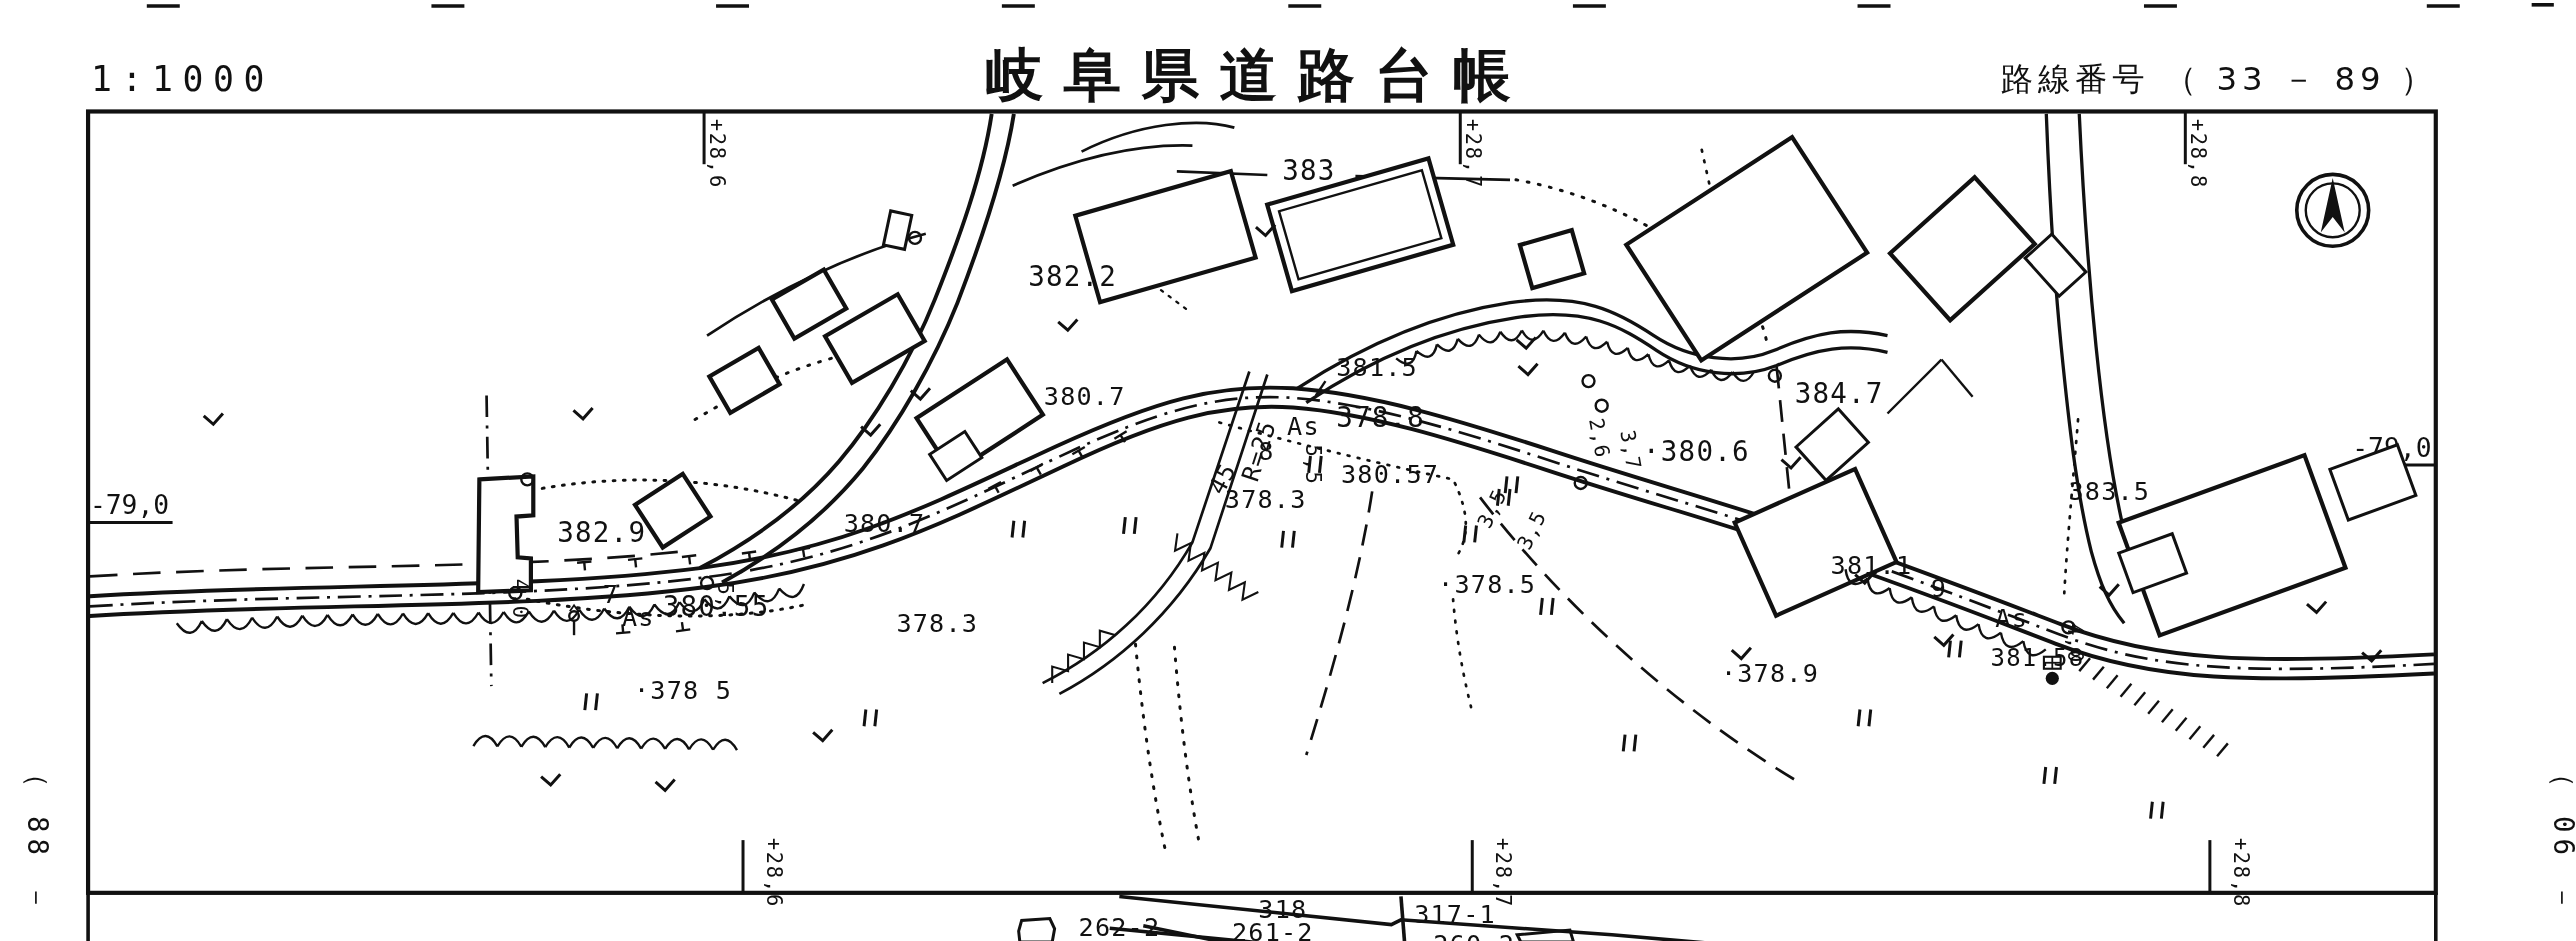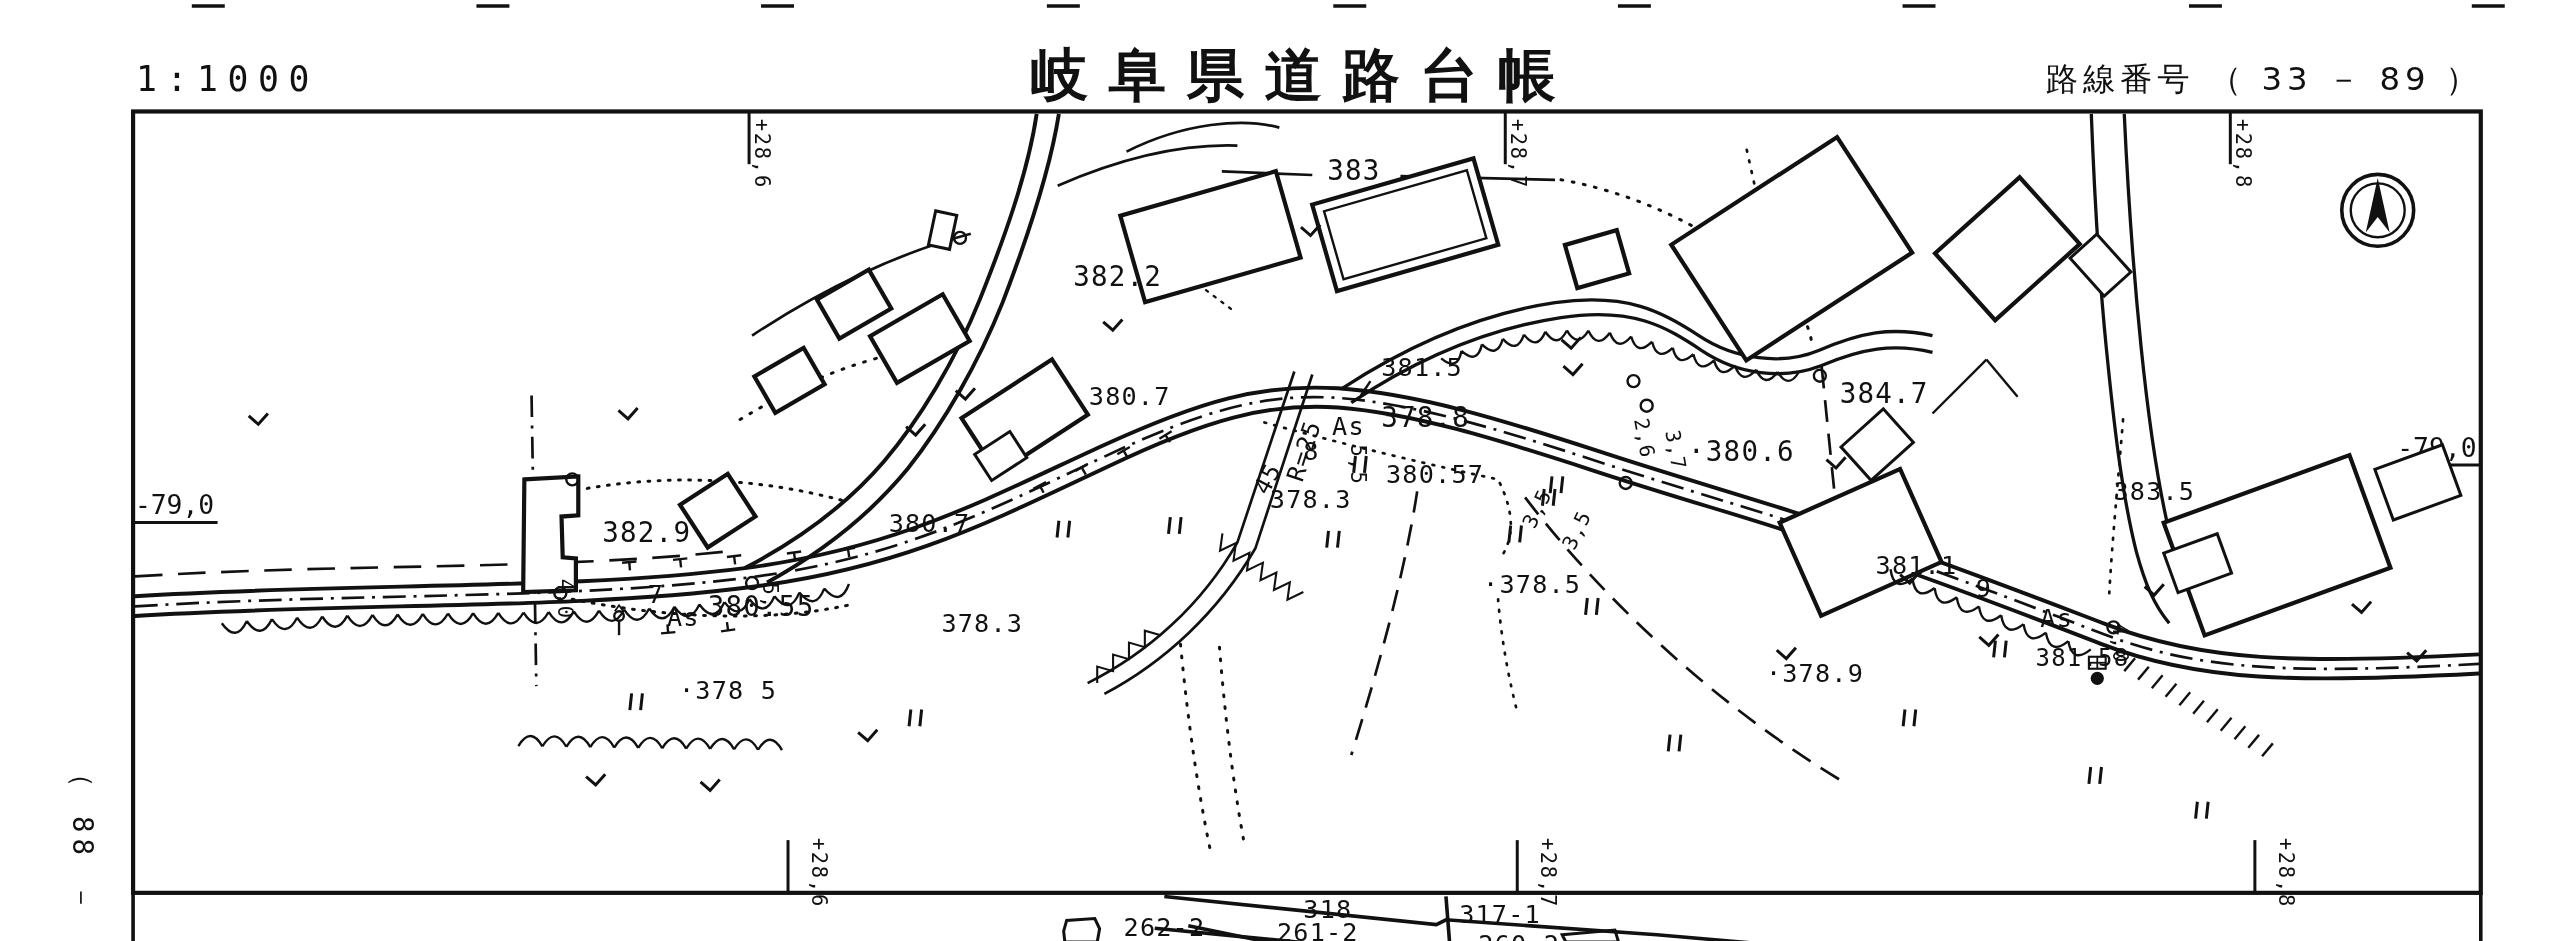--- a/index.html
+++ b/index.html
@@ -1,16 +1,16 @@
 <!DOCTYPE html>
 <html style="font-size:9.6px"><head>
 <meta charset="utf-8">
 <style>
   html,body{margin:0;padding:0;background:#ffffff;overflow:hidden;}
-  .sheet{width:2307px;height:942px;position:relative;background:#fff;padding-left:45px;}
+  .sheet{width:2307px;height:942px;position:relative;background:#fff;}
   svg{display:block;}
   text{font-family:"DejaVu Sans","Liberation Sans",sans-serif;fill:#111;}
   .mono{font-family:"DejaVu Sans Mono","Liberation Mono",monospace;}
 </style>
 </head>
 <body>
 
 <div class="sheet">
 <svg id="svg" width="2576" height="942" viewBox="0 0 4299 1572" xmlns="http://www.w3.org/2000/svg">
 

